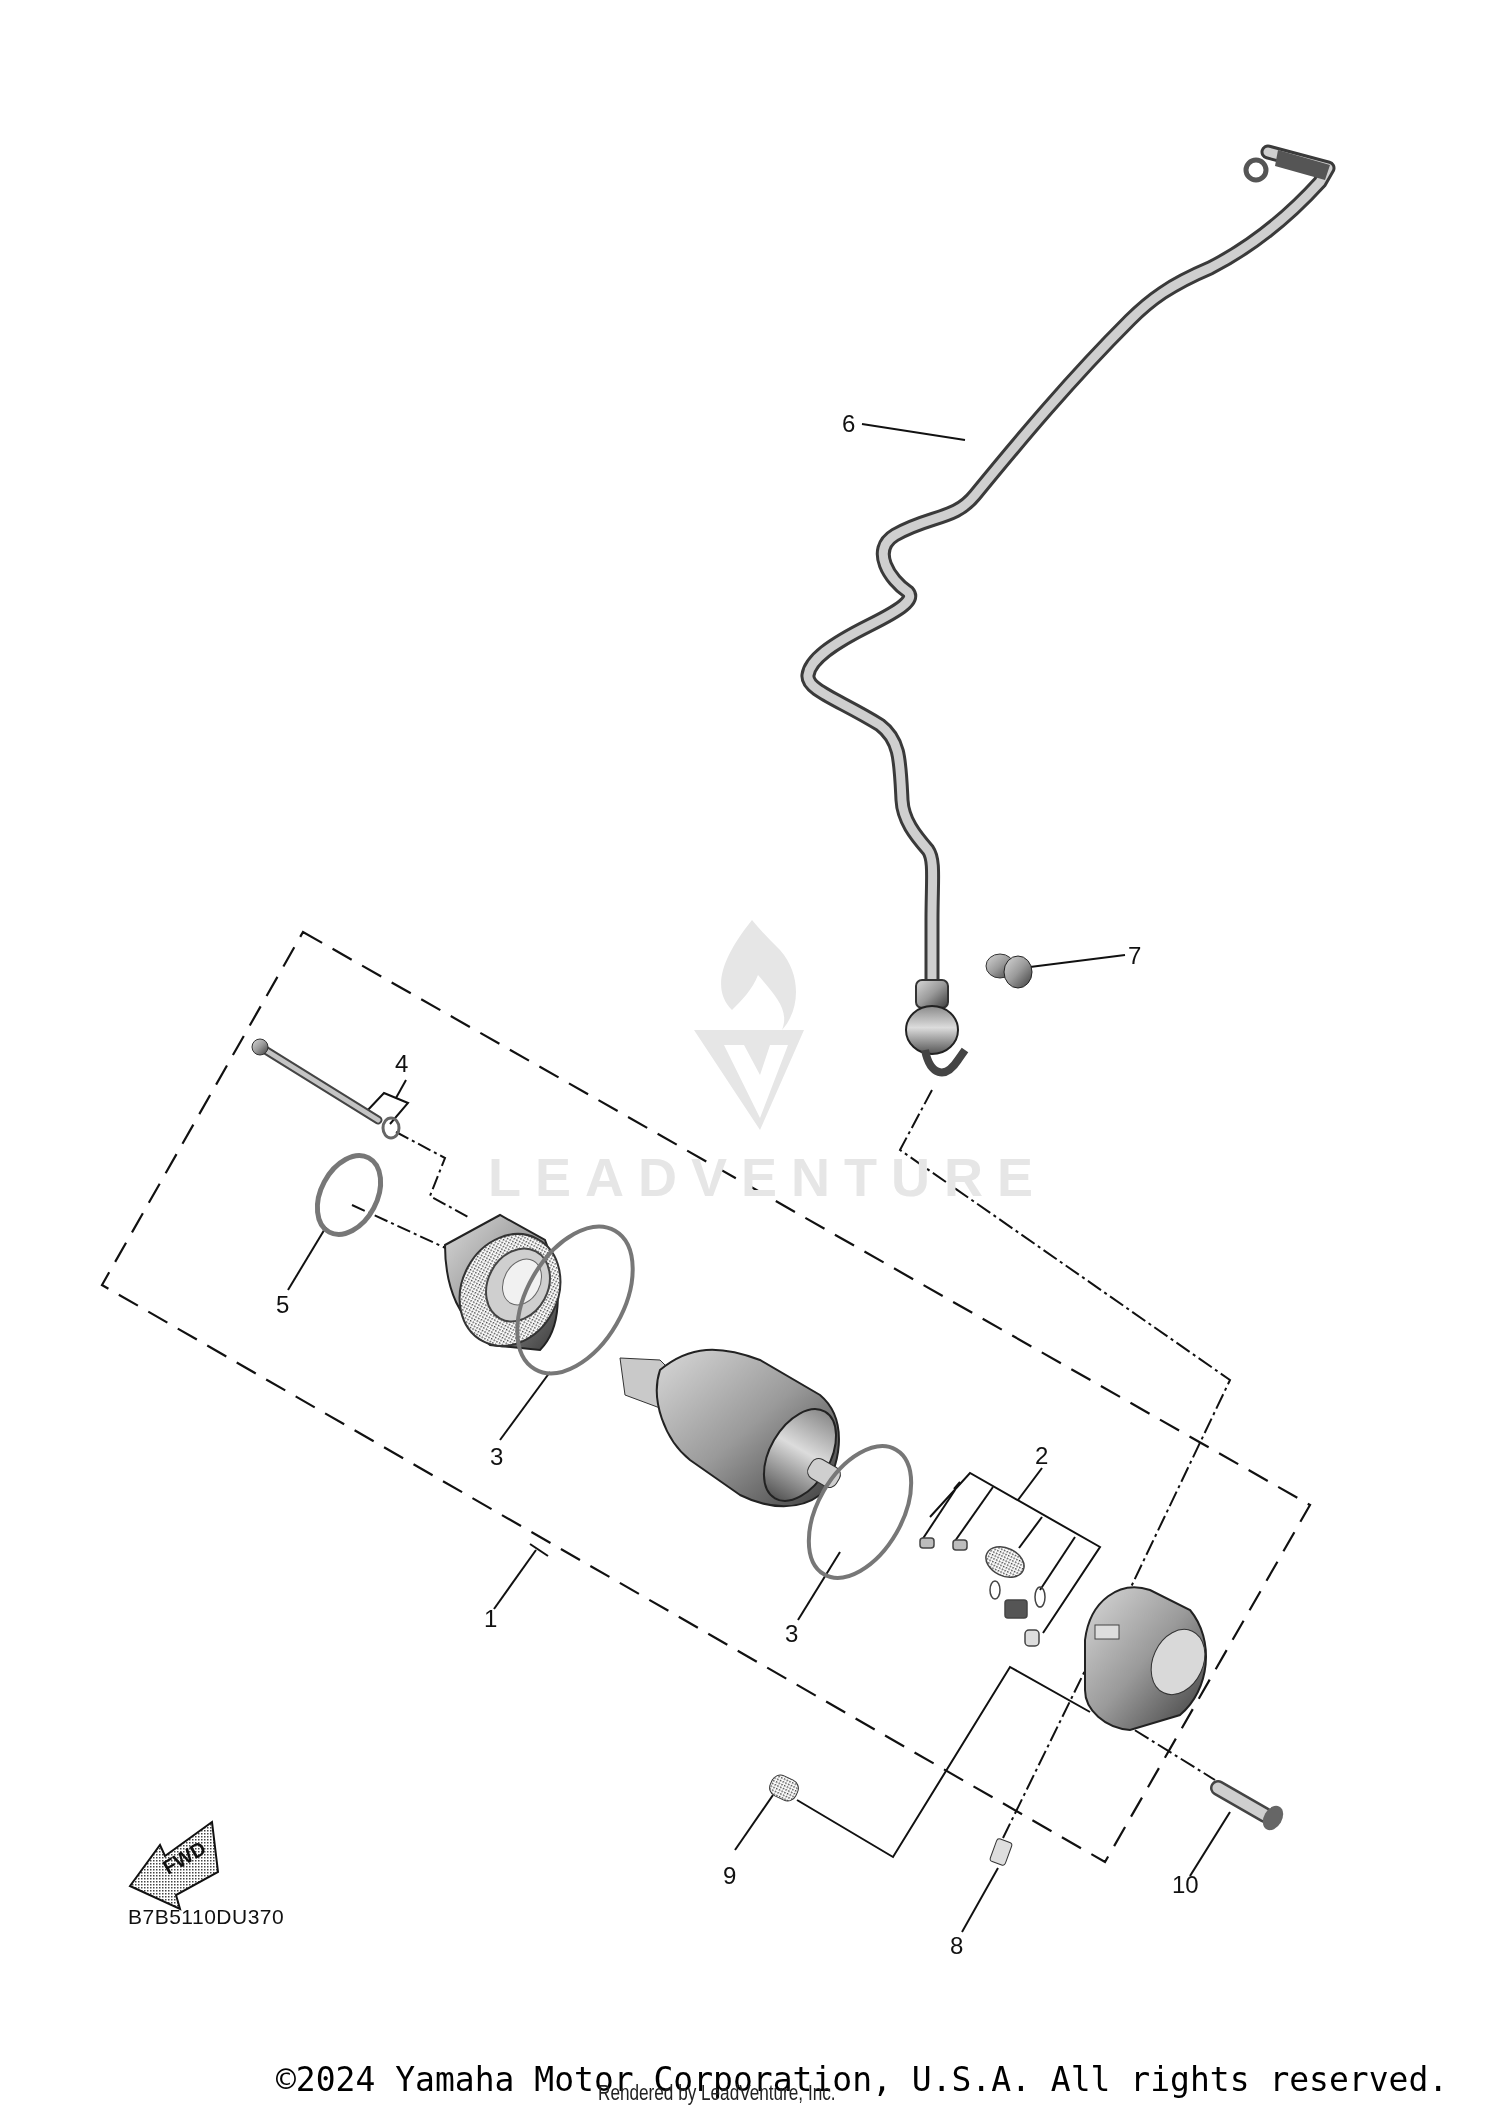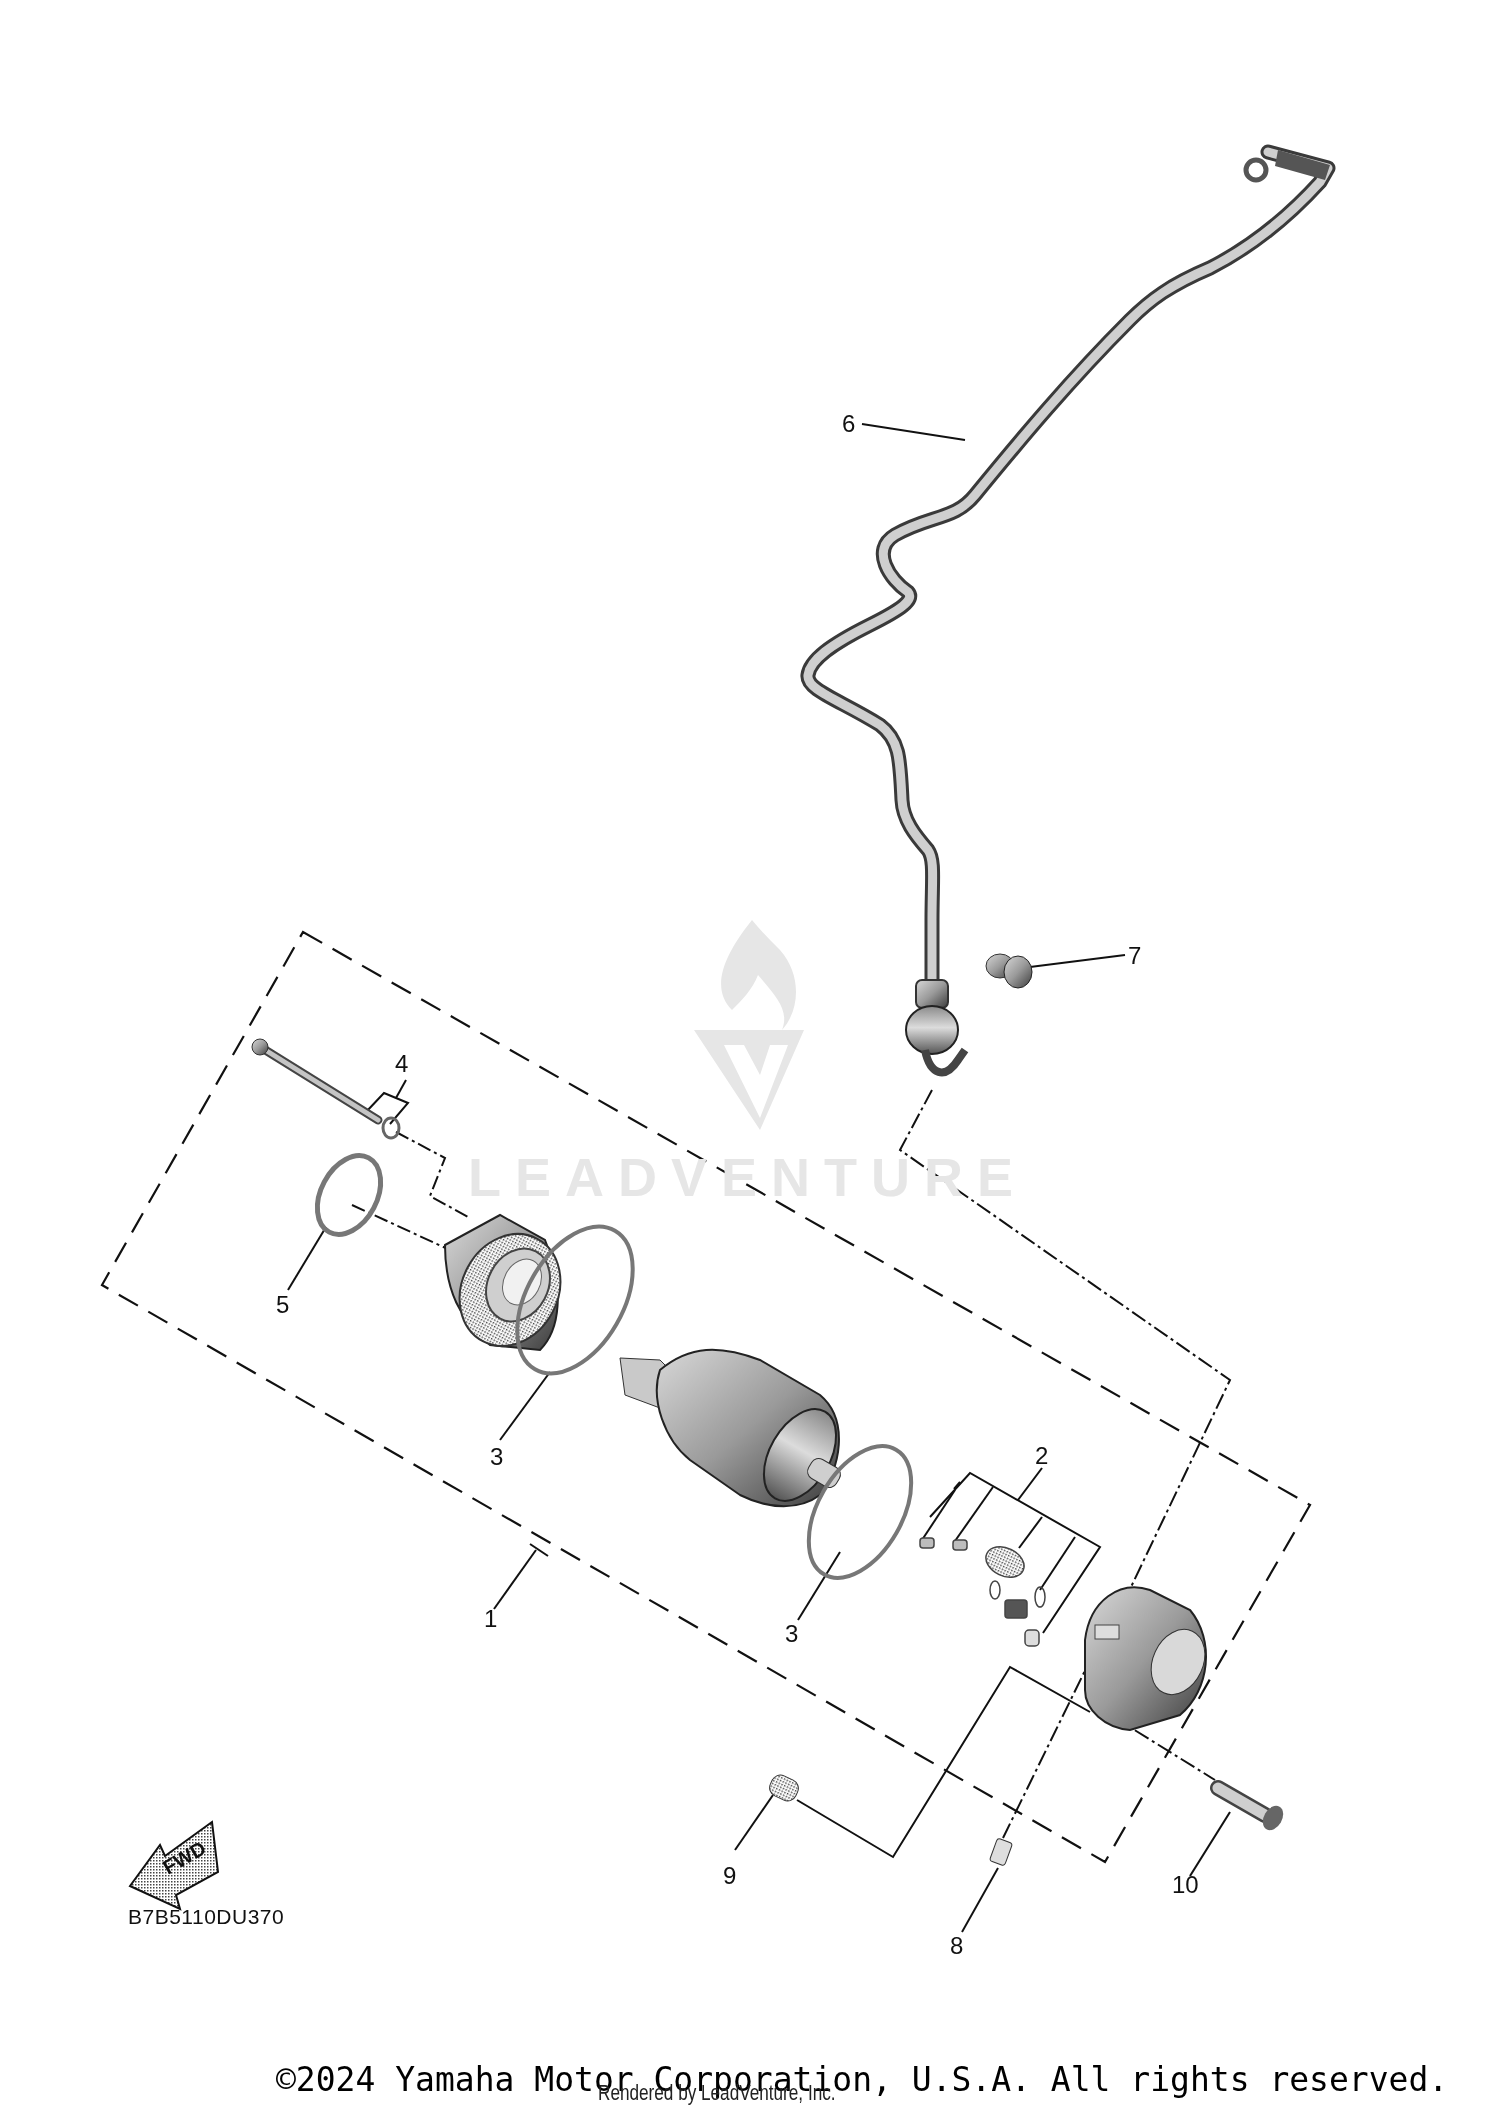--- a/index.html
+++ b/index.html
@@ -1,20 +1,20 @@
 <!DOCTYPE html>
 <html><head>
 <meta charset="utf-8">
 <style>
   html, body { margin: 0; padding: 0; background: #ffffff; }
   body { width: 1500px; height: 2114px; position: relative; overflow: hidden; font-family: "Liberation Sans", sans-serif; }
   #diagram { position: absolute; left: 0; top: 0; width: 1500px; height: 2114px; }
   .callout { font-family: "Liberation Sans", sans-serif; font-size: 24px; fill: #111; }
   .code { position: absolute; left: 128px; top: 1905px; font-family: "Liberation Sans", sans-serif; font-size: 21px; color: #111; letter-spacing: 0.5px; }
-  .watermark-text { position: absolute; left: 468px; top: 1146px; font-family: "Liberation Sans", sans-serif; font-size: 54px; font-weight: bold; letter-spacing: 14px; color: #e6e6e6; }
+  .watermark-text { position: absolute; left: 488px; top: 1146px; font-family: "Liberation Sans", sans-serif; font-size: 54px; font-weight: bold; letter-spacing: 14px; color: #e6e6e6; }
   .copyright { position: absolute; left: 276px; top: 2060px; font-family: "DejaVu Sans Mono", monospace; font-size: 33px; color: #000000; white-space: nowrap; }
   .rendered { position: absolute; left: 598px; top: 2080px; font-family: "Liberation Sans Narrow", "Liberation Sans", sans-serif; font-size: 22px; color: #222; transform: scaleX(0.78); transform-origin: left top; white-space: nowrap; }
 </style>
 </head>
 <body>
 
 <svg id="diagram" viewBox="0 0 1500 2114" xmlns="http://www.w3.org/2000/svg">
   <defs>
     <pattern id="dots" width="3" height="3" patternUnits="userSpaceOnUse">
       <rect width="3" height="3" fill="#ffffff"></rect>

